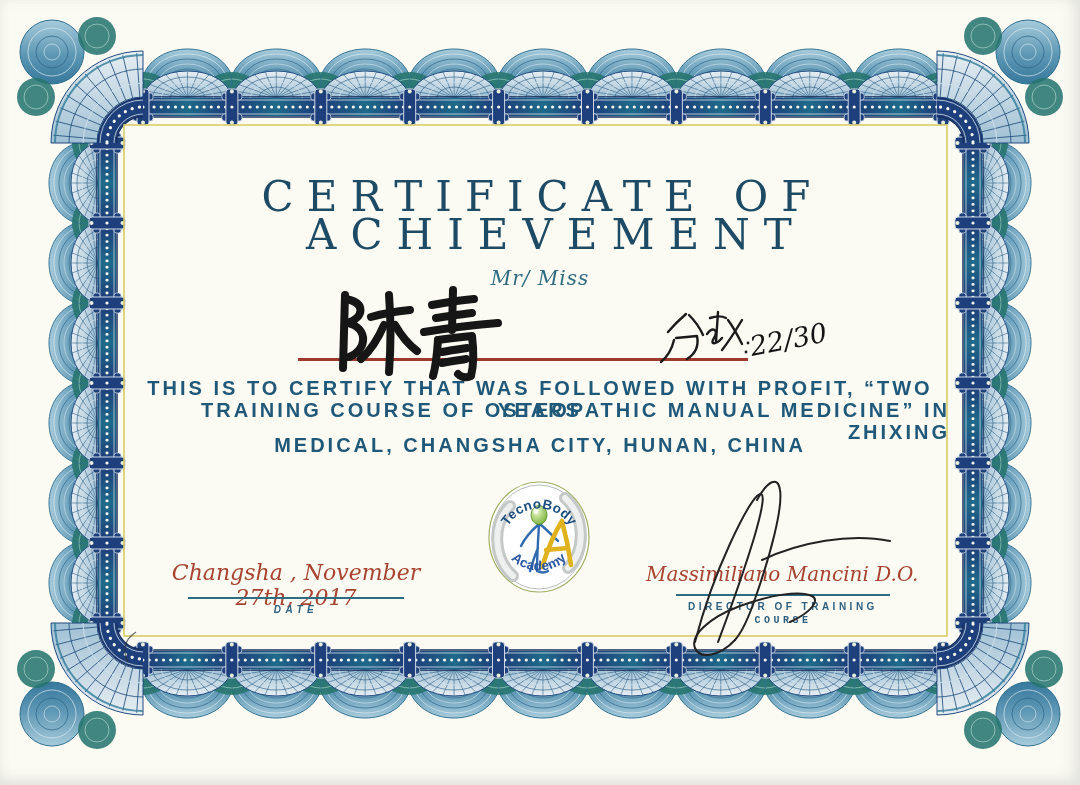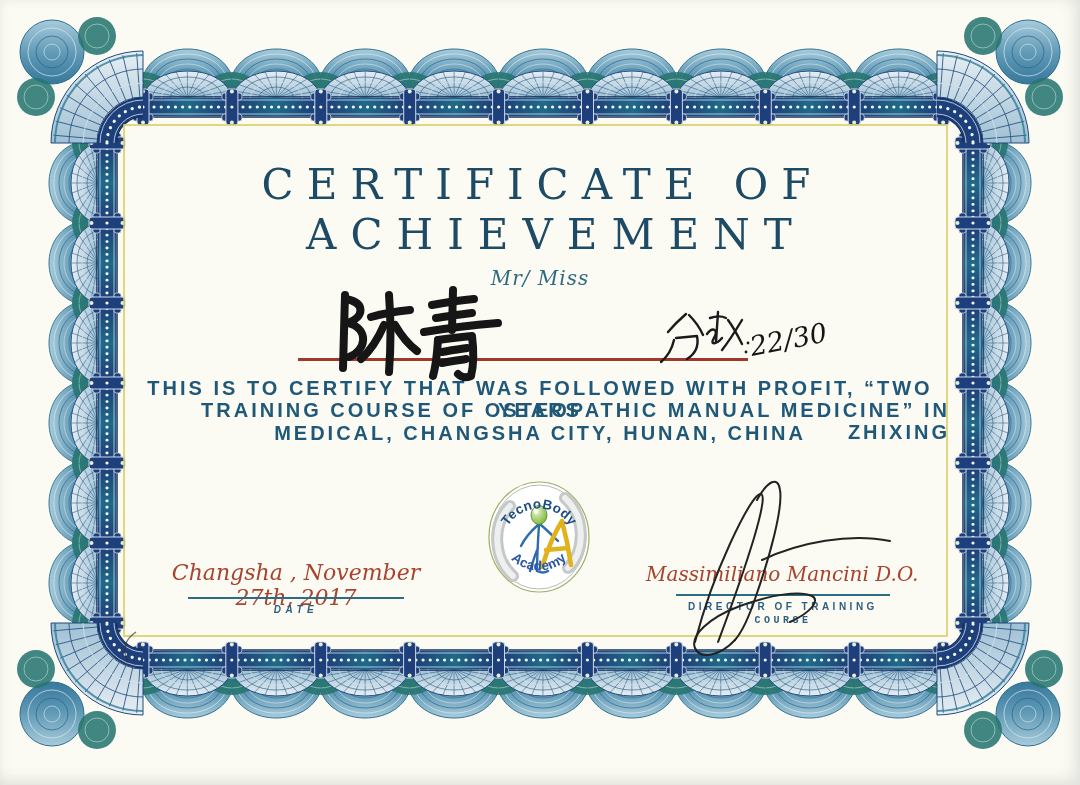--- a/index.html
+++ b/index.html
@@ -7,28 +7,28 @@
     position:relative;width:1080px;height:785px;background:#fcfbf3;
     font-family:"Liberation Sans",sans-serif;overflow:hidden;
     box-shadow:inset -6px -6px 14px rgba(120,130,140,.18), inset 3px 3px 10px rgba(120,130,140,.06);
   }
   .abs{position:absolute;}
   svg{display:block;}
   .border-svg{position:absolute;left:0;top:0;}
   .ink-svg{position:absolute;left:0;top:0;pointer-events:none;}
   .title{left:0;right:0;text-align:center;font-family:"DejaVu Serif","Liberation Serif",serif;
          color:#1d4b66;font-weight:400;}
-  .t1{top:160px;font-size:42px;letter-spacing:13px;padding-left:5px;}
+  .t1{top:172px;font-size:42px;letter-spacing:13px;padding-left:5px;}
   .t2{top:210px;font-size:42px;letter-spacing:14px;padding-left:32px;}
   .salutation{left:0;right:0;top:266px;text-align:center;
       font-family:"DejaVu Serif",serif;font-style:italic;font-size:20px;color:#2f6b80;letter-spacing:1px;}
   .underline-red{left:298px;top:358px;width:450px;height:2.5px;background:#9e3a2b;}
   .bodytext{left:130px;width:820px;text-align:center;font-weight:bold;font-size:20px;
       letter-spacing:3px;color:#1f5878;line-height:22px;}
-  .bl1{top:377px;} .bl2{top:399px;text-align:right;} .bl3{top:422px;}
+  .bl1{top:377px;} .bl2{top:399px;text-align:right;} .bl3{top:434px;}
   .date-script{left:146px;top:560px;width:300px;text-align:center;
       font-family:"DejaVu Serif",serif;font-style:italic;font-size:22px;color:#a8432f;}
   .date-line{left:188px;top:597px;width:216px;height:2px;background:#2d6d84;}
   .date-label{left:188px;top:604px;width:216px;text-align:center;font-size:10px;font-weight:bold;
       letter-spacing:4.5px;color:#2d5f80;font-style:italic;}
   .sig-script{left:646px;top:562px;width:284px;text-align:left;
       font-family:"DejaVu Serif",serif;font-style:italic;font-size:20px;color:#a8432f;}
   .sig-line{left:676px;top:594px;width:214px;height:2px;background:#2d6d84;}
   .sig-label1{left:676px;top:601px;width:214px;text-align:center;font-size:10px;font-weight:bold;
       letter-spacing:3.5px;color:#2d5f80;}

